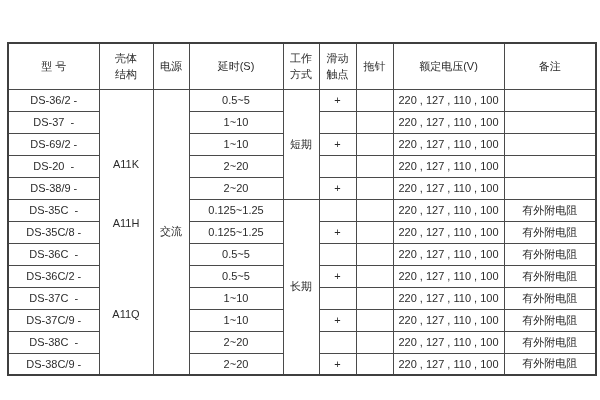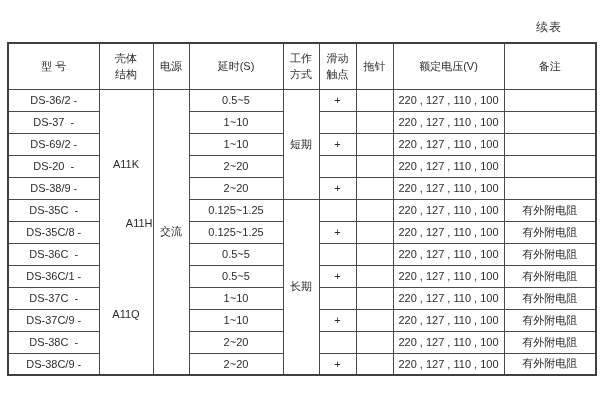--- a/index.html
+++ b/index.html
@@ -31,29 +31,28 @@
   .cell-model { text-align: left; padding-left: 8px; white-space: pre; }
   .cell-voltage { font-size: 10.5px; letter-spacing: 0; }
   .cell-note { font-size: 10.5px; }
 
   .shell-wrap { position: relative; height: 282px; text-decoration: underline; }
   .shell-label {
     position: absolute; left: 0; right: 0;
     transform: translateY(-50%); text-align: center;
   }
   .shell-pos-0 { top: 26%; }
-  .shell-pos-1 { top: 47%; text-align: right; }
+  .shell-pos-1 { top: 47%; }
   .shell-pos-2 { top: 69%; margin-top: 29px; }
 </style>
 </head>
 <body>
 
 <div class="page">
 
-  <div class="continued">续表</div>
 
   <table class="spec">
     <colgroup>
       <col style="width:91px">
         <col style="width:54px">
         <col style="width:36px">
       <col style="width:94px">
         <col style="width:36px">
         <col style="width:37px">
       <col style="width:37px">
@@ -151,21 +150,21 @@
         </tr>
         <tr>
           <td class="cell-model">DS-36C  -</td>
           <td>0.5~5</td>
           <td></td>
           <td></td>
           <td class="cell-voltage">220 , 127 , 110 , 100</td>
           <td class="cell-note">有外附电阻</td>
         </tr>
         <tr>
-          <td class="cell-model">DS-36C/1 -</td>
+          <td class="cell-model">DS-36C/2 -</td>
           <td>0.5~5</td>
           <td>+</td>
           <td></td>
           <td class="cell-voltage">220 , 127 , 110 , 100</td>
           <td class="cell-note">有外附电阻</td>
         </tr>
         <tr>
           <td class="cell-model">DS-37C  -</td>
           <td>1~10</td>
           <td></td>

